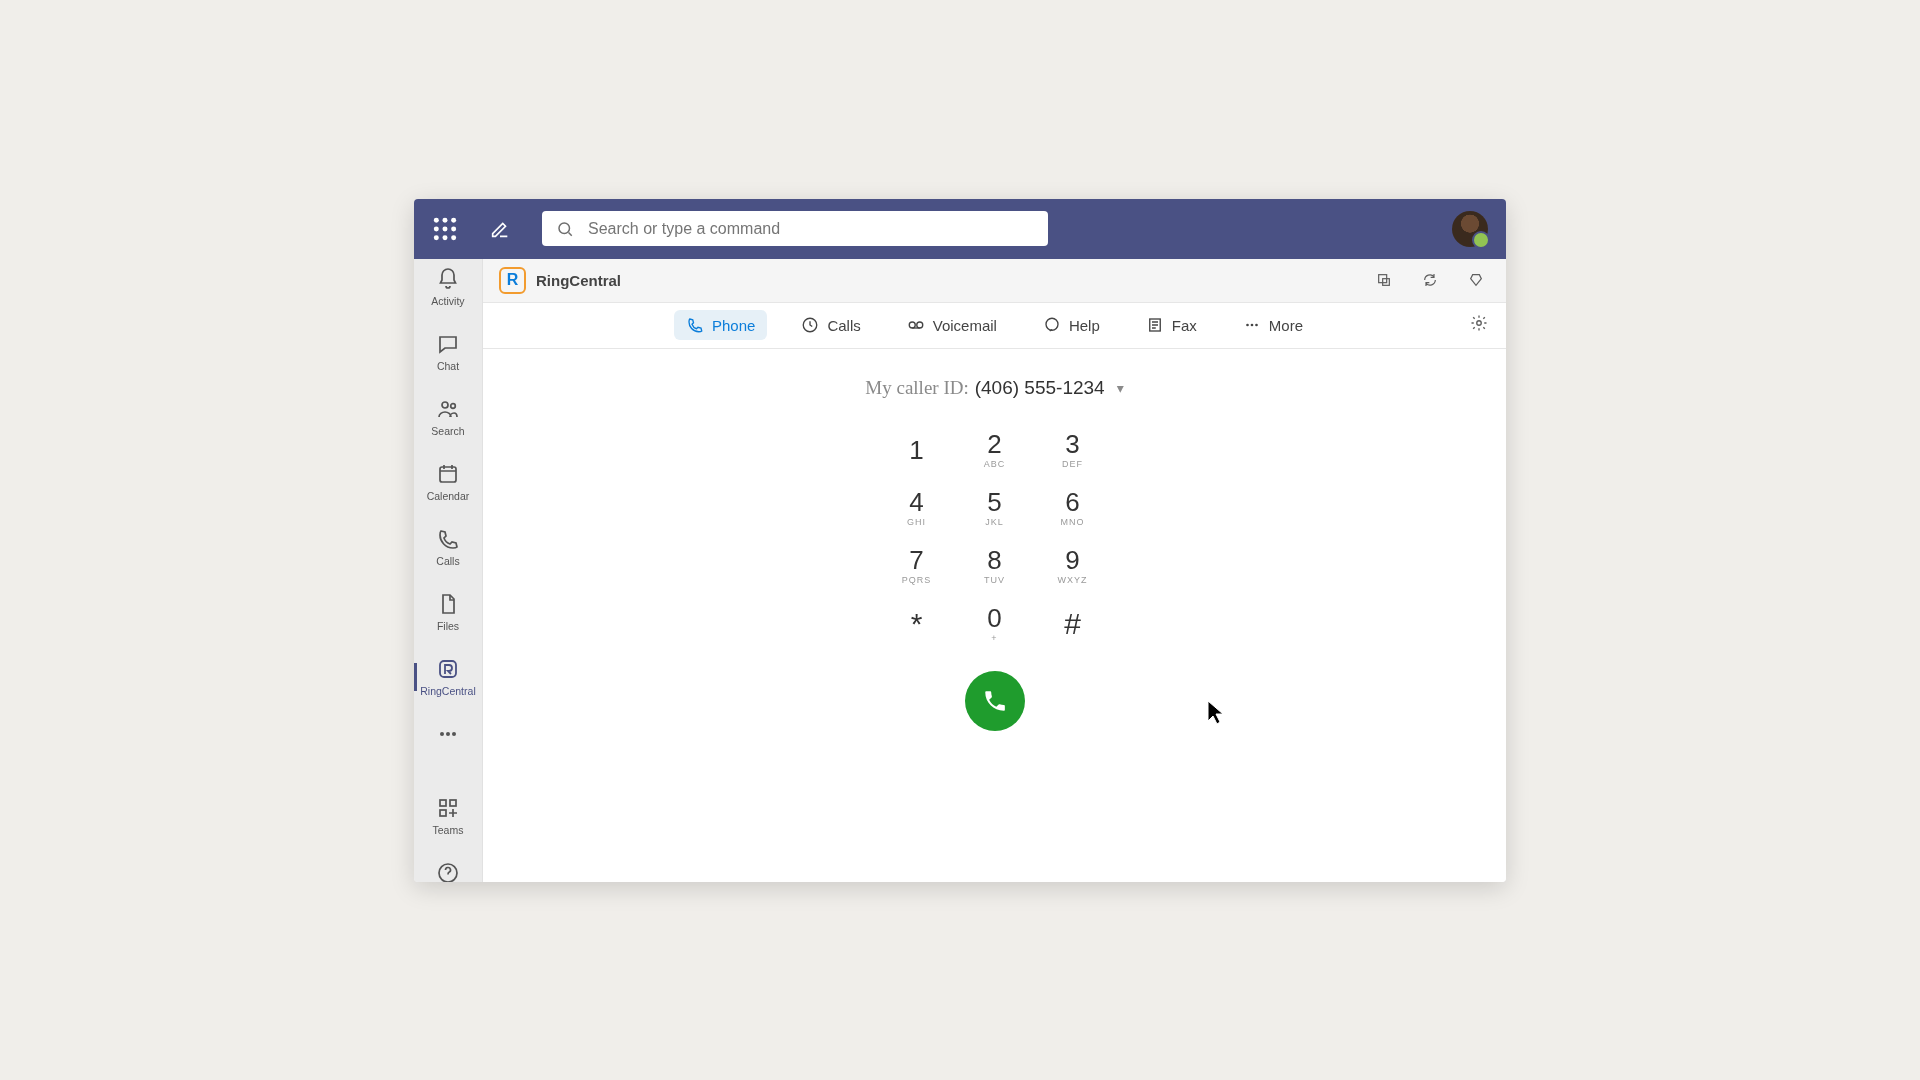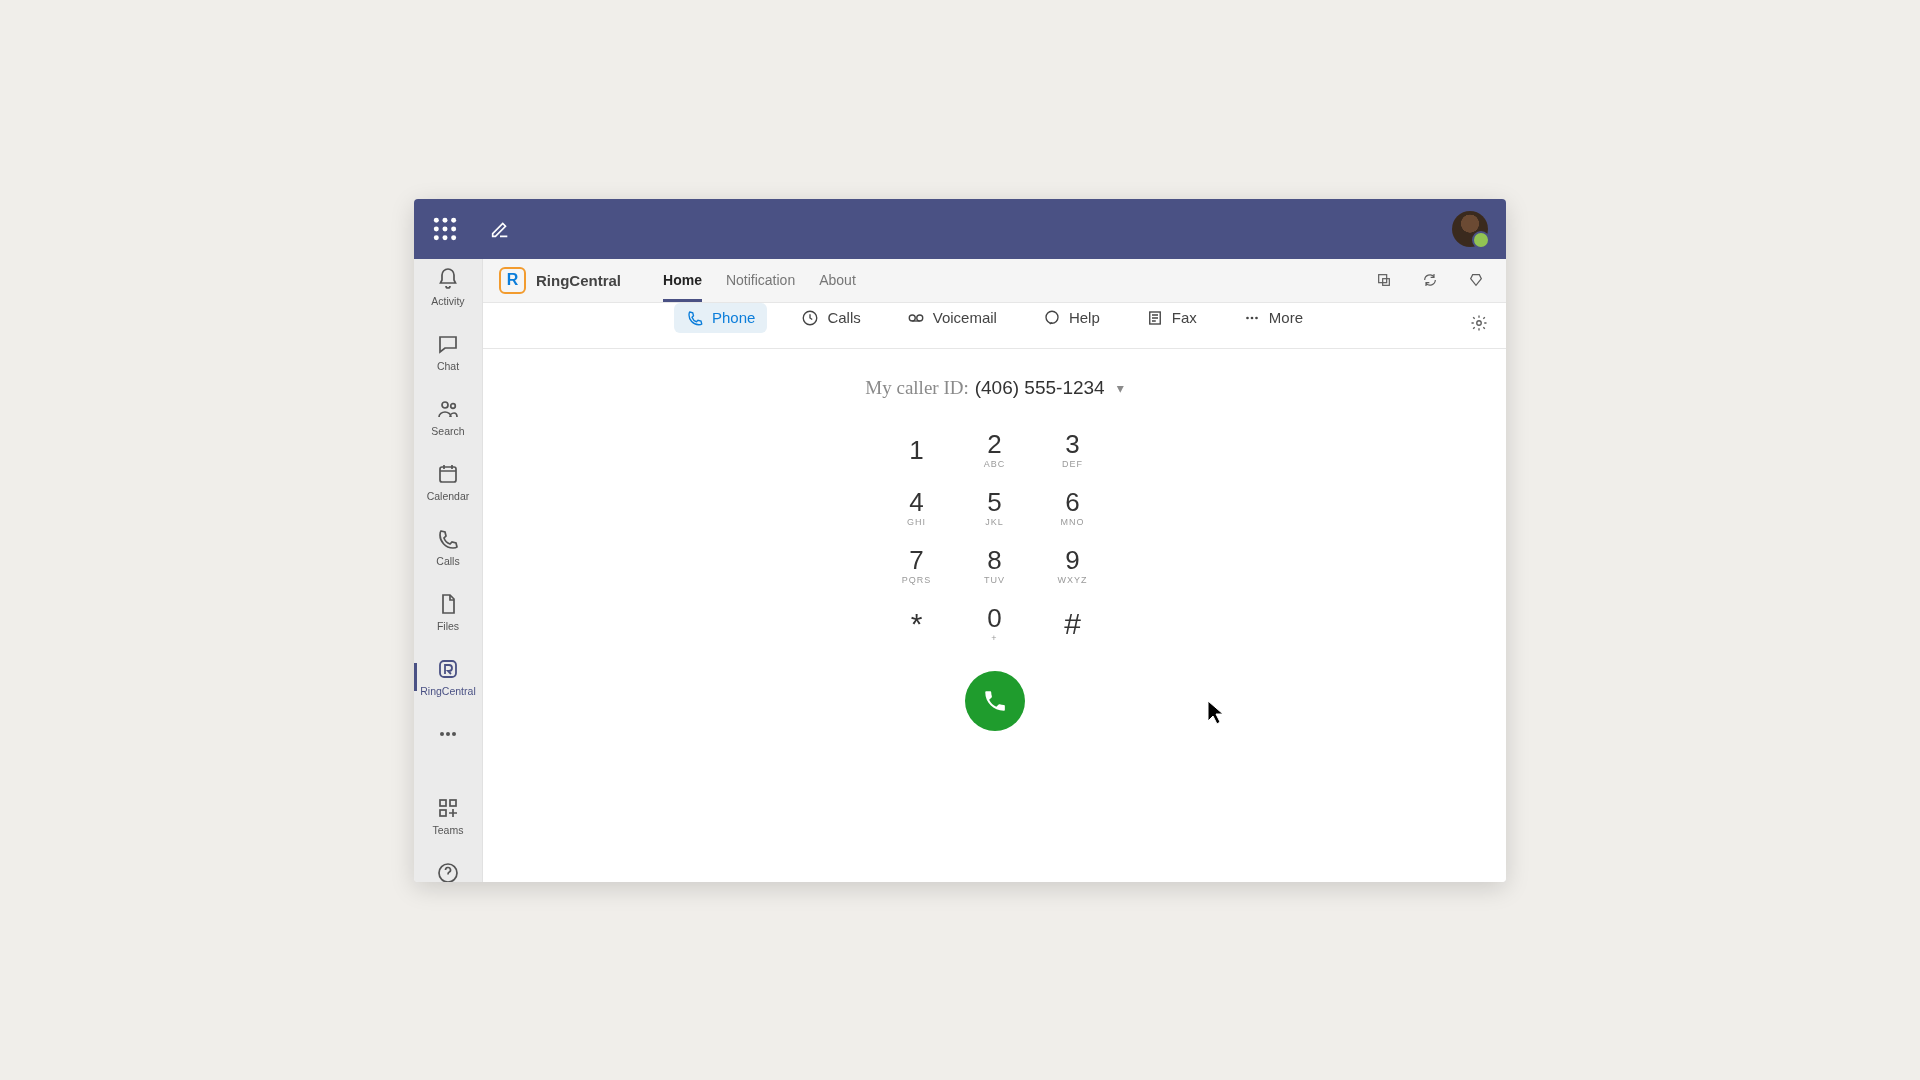--- a/index.html
+++ b/index.html
@@ -119,21 +119,21 @@
     content:""; position:absolute; bottom:0; left:0; right:0; height:3px;
     background:#4a5184;
   }
   .header-spacer{flex:1;}
   .header-action { width:28px; height:28px; display:flex; align-items:center; justify-content:center; color:#5e5e5e; cursor:pointer; }
 
   
   .subtabs {
     height:46px;
     border-bottom:1px solid #e6e6e6;
-    display:flex; align-items:flex-start; justify-content:center;
+    display:flex; align-items:center; justify-content:center;
     gap:22px;
     position:relative;
   }
   .subtabs .gear {
     position:absolute; right:18px; top:50%; transform:translateY(-50%);
     color:#5e5e5e; cursor:pointer;
   }
   .subtab {
     display:flex; align-items:center; gap:8px;
     padding:6px 12px; border-radius:6px;
@@ -209,20 +209,27 @@
         <circle cx="4" cy="20" r="2.3"></circle>
           <circle cx="12" cy="20" r="2.3"></circle>
           <circle cx="20" cy="20" r="2.3"></circle>
       </svg>
     </div>
     <div class="compose-icon">
       <svg width="22" height="22" viewBox="0 0 24 24" fill="none" stroke="#fff" stroke-width="1.8">
         <path d="M12 20h8M4 20v-3l11-11 3 3-11 11H4z"></path>
       </svg>
     </div>
+    <div class="search">
+      <svg width="18" height="18" viewBox="0 0 24 24" fill="none" stroke="#6e6e6e" stroke-width="2">
+        <circle cx="11" cy="11" r="7"></circle>
+          <path d="M21 21l-4.3-4.3"></path>
+      </svg>
+      <input class="search-input" placeholder="Search or type a command" style="">
+    </div>
     <div class="topbar-spacer"></div>
     <div class="avatar"></div>
   </div>
 
   <div class="body">
 
     <div class="rail">
       <div class="rail-item">
         <svg viewBox="0 0 24 24" fill="none" stroke="currentColor" stroke-width="1.7">
             <path d="M6 8a6 6 0 1 1 12 0v5l1.5 3h-15L6 13V8zM10 19a2 2 0 0 0 4 0"></path>
@@ -294,25 +301,20 @@
           </svg>
         <span class="label">Help</span>
       </div>
     </div>
 
     <div class="main">
 
       <div class="app-header">
         <div class="rc-logo">R</div>
         <div class="brand-name">RingCentral</div>
-        <div class="header-tabs">
-          <div class="header-tab active">Home</div>
-          <div class="header-tab">Notification</div>
-          <div class="header-tab">About</div>
-        </div>
         <div class="header-spacer"></div>
         <div class="header-action">
           <svg width="16" height="16" viewBox="0 0 24 24" fill="none" stroke="currentColor" stroke-width="1.8">
               <rect x="4" y="4" width="12" height="12"></rect>
               <rect x="10" y="10" width="10" height="10"></rect>
             </svg>
         </div>
         <div class="header-action">
           <svg width="16" height="16" viewBox="0 0 24 24" fill="none" stroke="currentColor" stroke-width="1.8">
               <path d="M4 12a8 8 0 0 1 14-5M20 12a8 8 0 0 1-14 5M18 3v5h-5M6 21v-5h5"></path>

